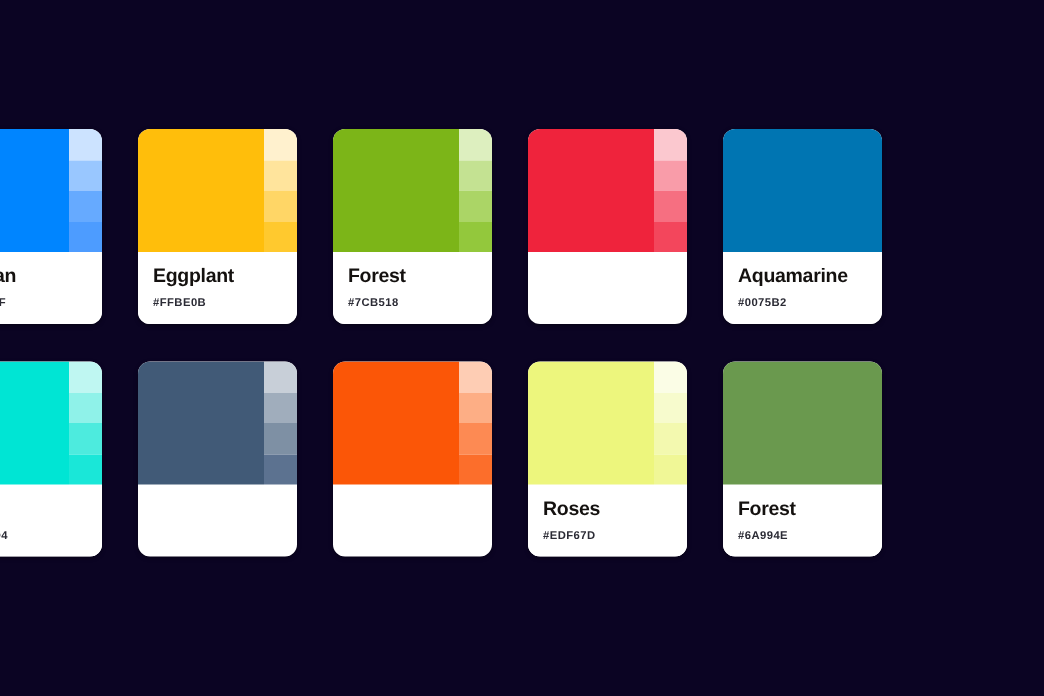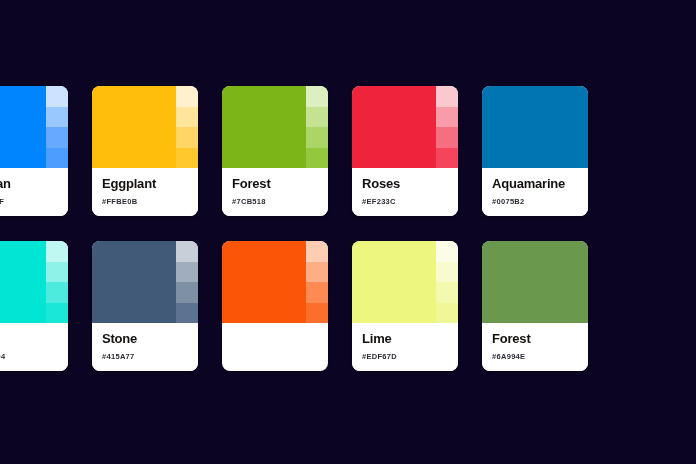--- a/index.html
+++ b/index.html
@@ -149,24 +149,20 @@
       <div class="swatch-card">
         <div class="color-area">
           <div class="color-base" style="background: rgb(239, 35, 60);"></div>
           <div class="tint-strip">
             <div class="tint-step" title="#FBC8CF" style="background: rgb(251, 200, 207);"></div>
             <div class="tint-step" title="#F99CA9" style="background: rgb(249, 156, 169);"></div>
             <div class="tint-step" title="#F66F81" style="background: rgb(246, 111, 129);"></div>
             <div class="tint-step" title="#F3465C" style="background: rgb(243, 70, 92);"></div>
           </div>
         </div>
-        <div class="label-area">
-          <div class="swatch-name">Roses</div>
-          <div class="swatch-hex">#EF233C</div>
-        </div>
       </div>
       <div class="swatch-card">
         <div class="color-area">
           <div class="color-base" style="background: rgb(0, 117, 178);"></div>
         </div>
         <div class="label-area">
           <div class="swatch-name">Aquamarine</div>
           <div class="swatch-hex">#0075B2</div>
         </div>
       </div>
@@ -190,24 +186,20 @@
       <div class="swatch-card">
         <div class="color-area">
           <div class="color-base" style="background: rgb(65, 90, 119);"></div>
           <div class="tint-strip">
             <div class="tint-step" title="#C8CFD8" style="background: rgb(200, 207, 216);"></div>
             <div class="tint-step" title="#A0ADBC" style="background: rgb(160, 173, 188);"></div>
             <div class="tint-step" title="#7E90A4" style="background: rgb(126, 144, 164);"></div>
             <div class="tint-step" title="#5C7290" style="background: rgb(92, 114, 144);"></div>
           </div>
         </div>
-        <div class="label-area">
-          <div class="swatch-name">Stone</div>
-          <div class="swatch-hex">#415A77</div>
-        </div>
       </div>
       <div class="swatch-card">
         <div class="color-area">
           <div class="color-base" style="background: rgb(251, 86, 7);"></div>
           <div class="tint-strip">
             <div class="tint-step" title="#FECDB4" style="background: rgb(254, 205, 180);"></div>
             <div class="tint-step" title="#FDAE85" style="background: rgb(253, 174, 133);"></div>
             <div class="tint-step" title="#FD8A53" style="background: rgb(253, 138, 83);"></div>
             <div class="tint-step" title="#FC6E2B" style="background: rgb(252, 110, 43);"></div>
           </div>
@@ -217,21 +209,21 @@
         <div class="color-area">
           <div class="color-base" style="background: rgb(237, 246, 125);"></div>
           <div class="tint-strip">
             <div class="tint-step" title="#FBFDE6" style="background: rgb(251, 253, 230);"></div>
             <div class="tint-step" title="#F7FBCD" style="background: rgb(247, 251, 205);"></div>
             <div class="tint-step" title="#F3F9AF" style="background: rgb(243, 249, 175);"></div>
             <div class="tint-step" title="#F0F796" style="background: rgb(240, 247, 150);"></div>
           </div>
         </div>
         <div class="label-area">
-          <div class="swatch-name">Lime</div>
+          <div class="swatch-name">Roses</div>
           <div class="swatch-hex">#EDF67D</div>
         </div>
       </div>
       <div class="swatch-card">
         <div class="color-area">
           <div class="color-base" style="background: rgb(106, 153, 78);"></div>
         </div>
         <div class="label-area">
           <div class="swatch-name">Forest</div>
           <div class="swatch-hex">#6A994E</div>

